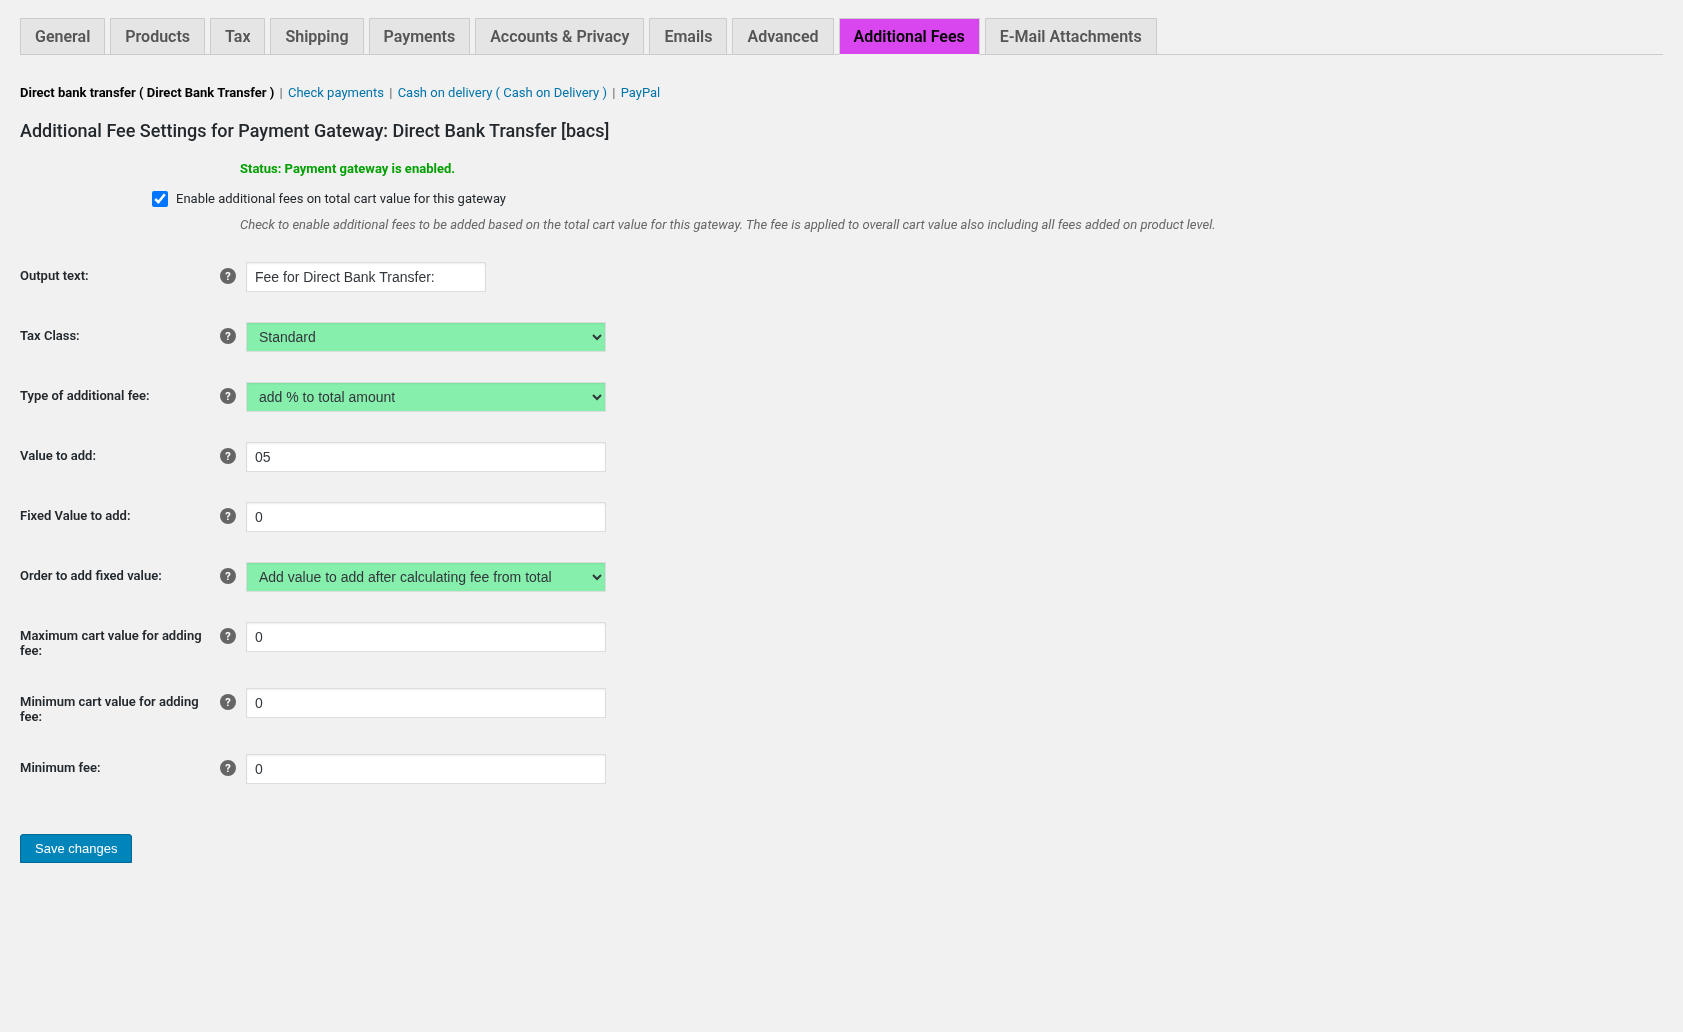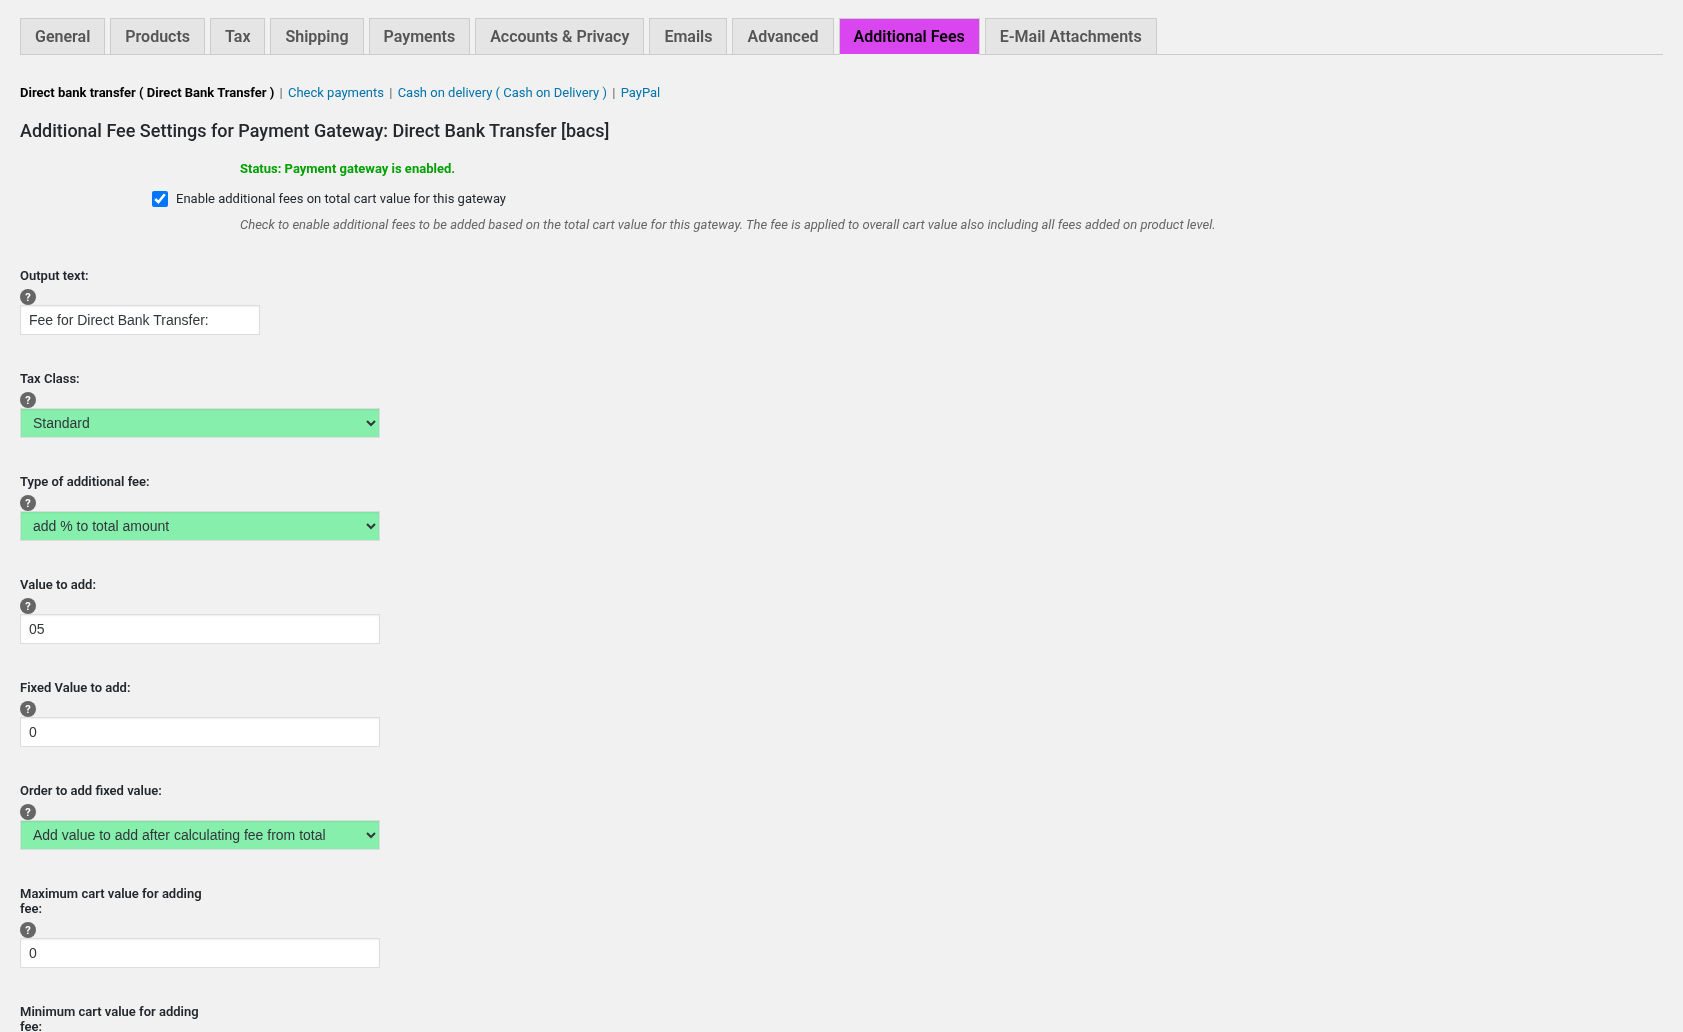--- a/index.html
+++ b/index.html
@@ -94,21 +94,20 @@
       font-size: 13px;
       margin-bottom: 30px;
     }
     .form-table {
       width: 100%;
     }
     .form-row {
       display: flex;
       align-items: flex-start;
       margin-bottom: 30px;
-      flex-direction: column;
     }
     .form-label {
       width: 200px;
       font-weight: 600;
       font-size: 13px;
       padding-top: 6px;
       padding-right: 10px;
     }
     .help-icon {
       width: 16px;

